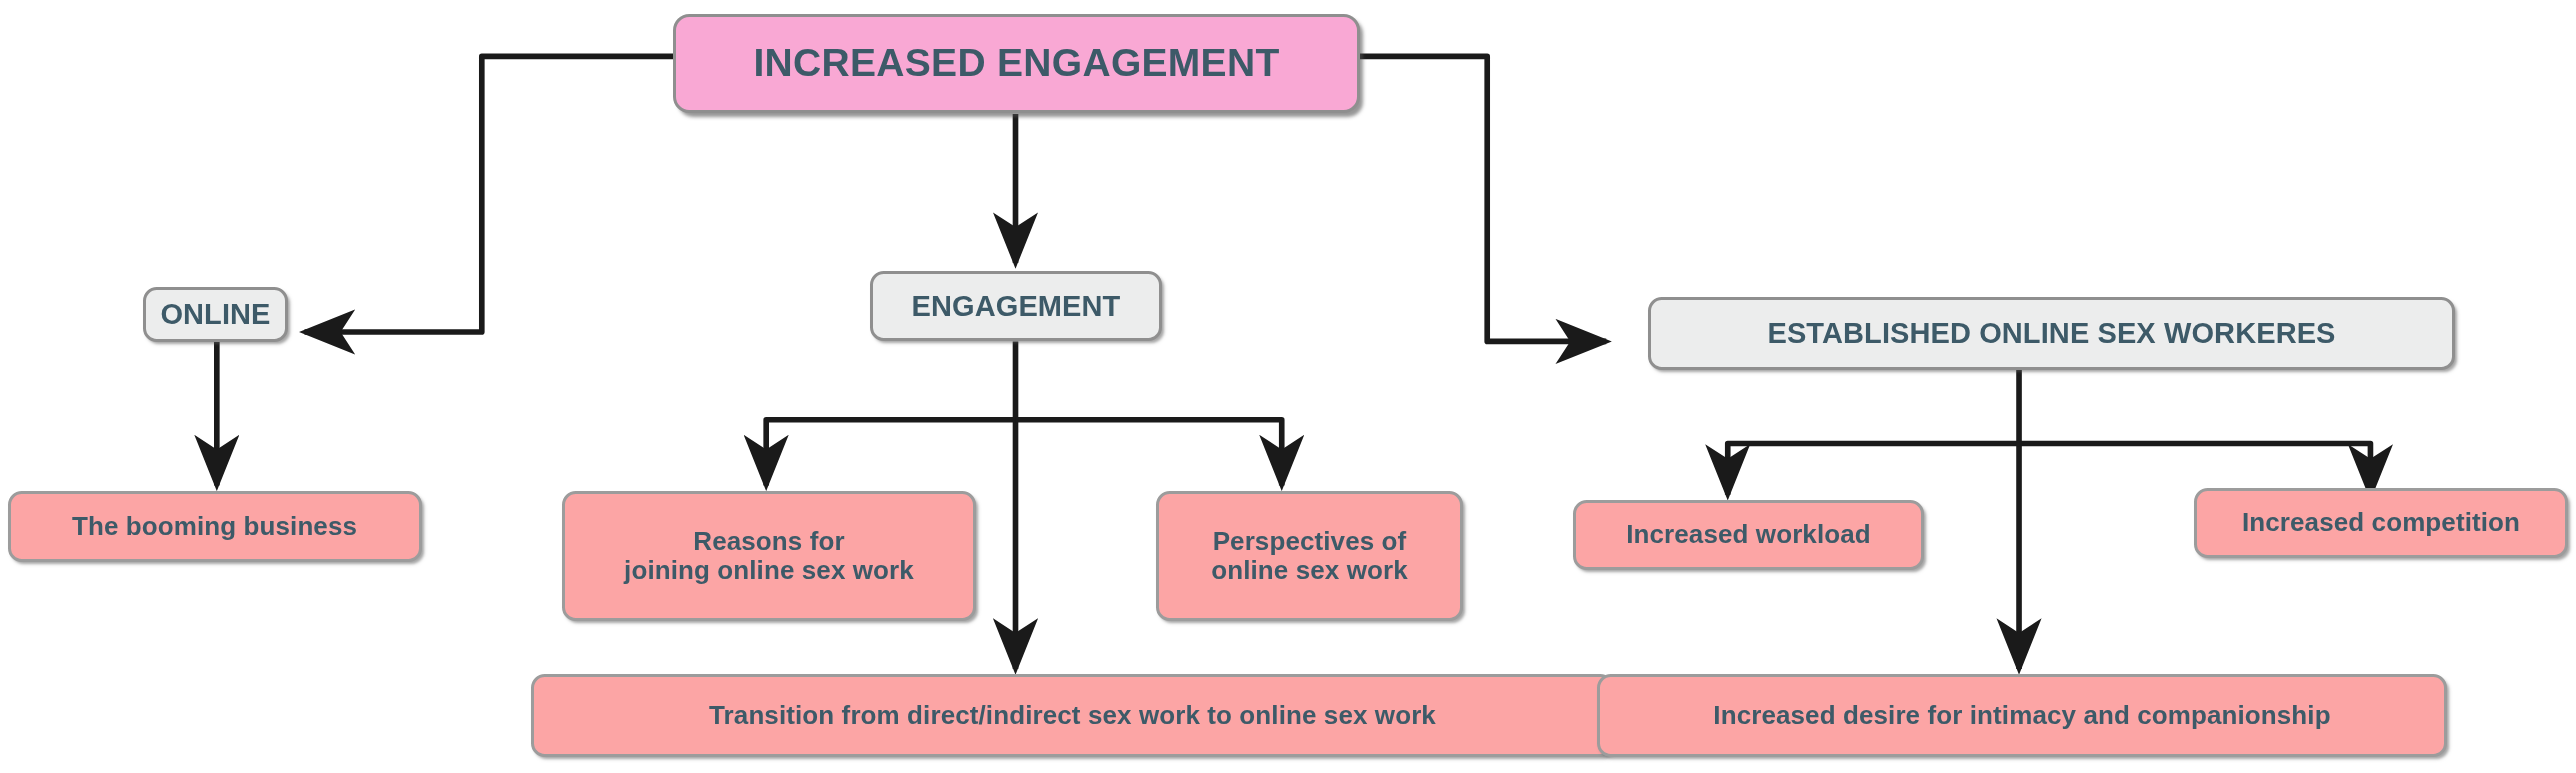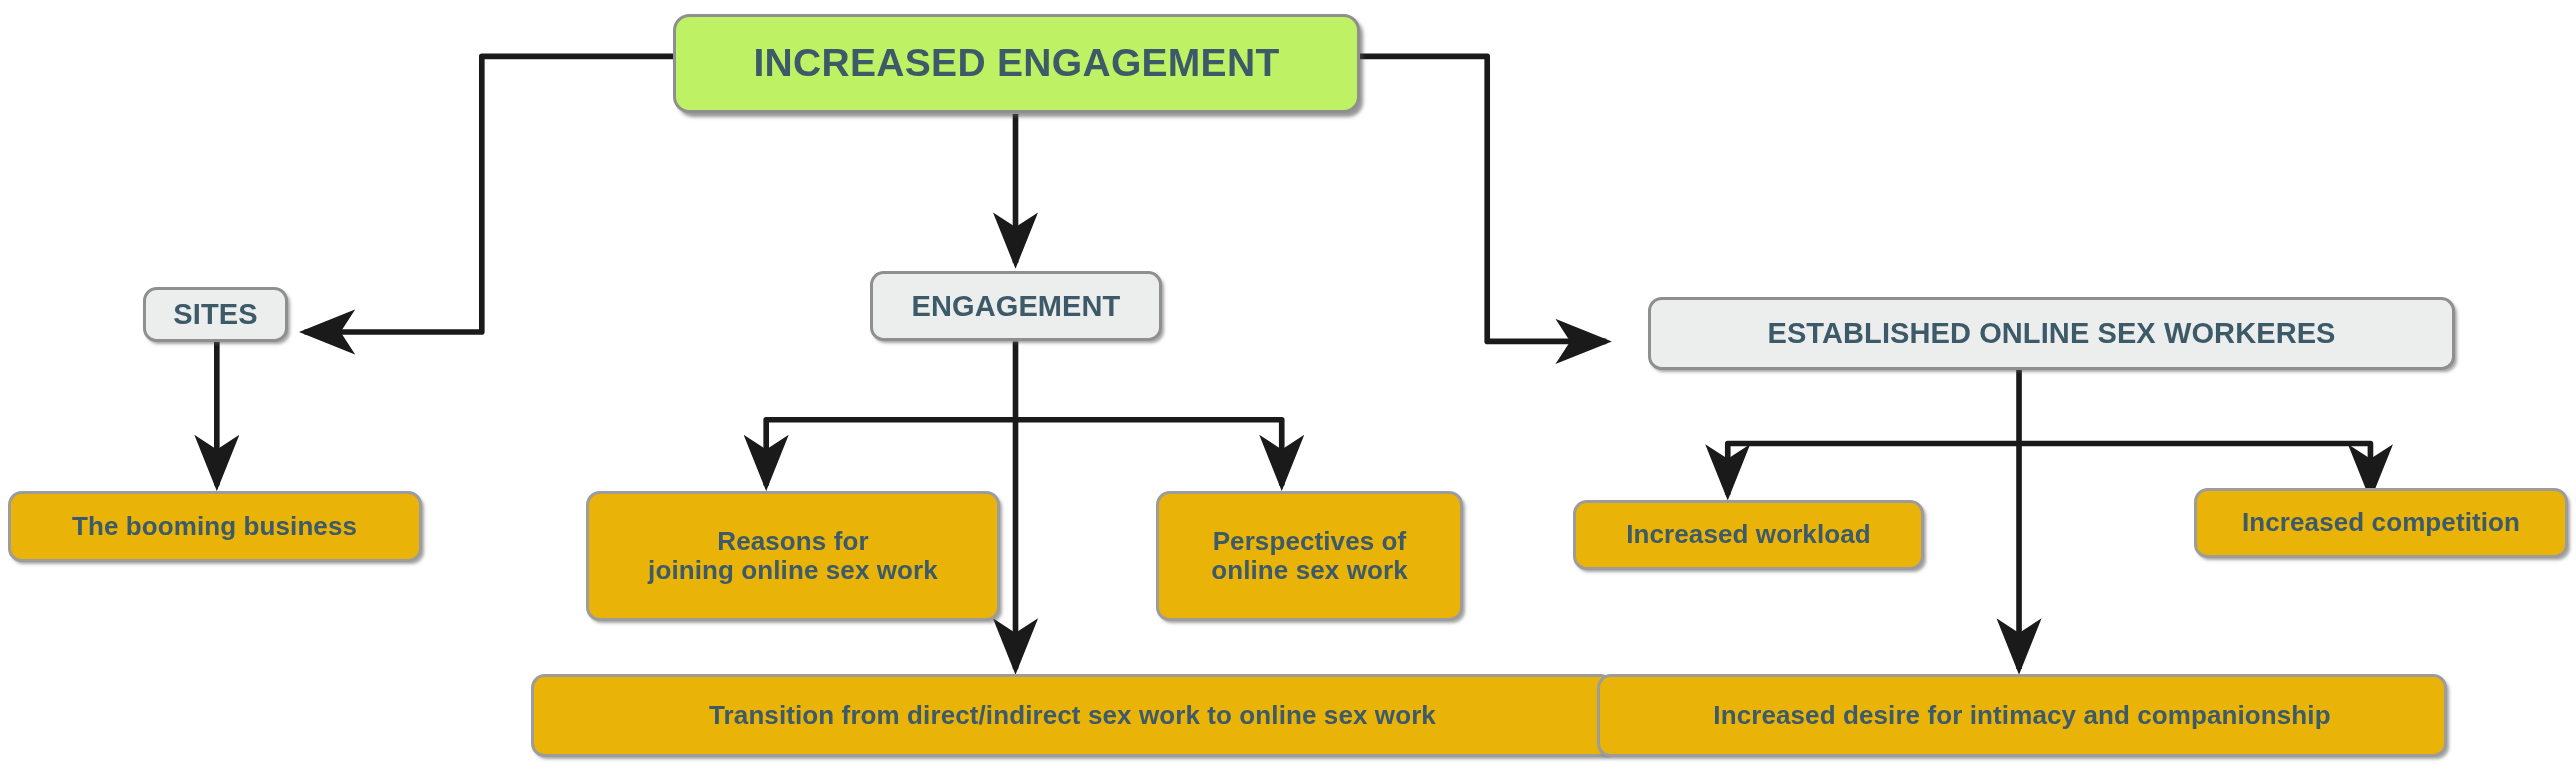--- a/index.html
+++ b/index.html
@@ -43,40 +43,40 @@
     box-shadow: 2.5px 3.1px 3.1px -1.3px rgba(90,90,90,0.55);
     z-index: 3;
   }
   .node-label {
     display: block;
     padding: 0 6.3px;
     white-space: pre-line;
   }
   
   .node.root {
-    background: #bef264;
+    background: #f9a8d4;
     border-color: #8f8f8f;
     border-width: 3.8px;
     border-radius: 16.3px;
     font-size: 39px;
     letter-spacing: 0.3px;
     box-shadow: 3.8px 4.4px 3.8px -1.3px rgba(80,80,80,0.6);
   }
   
   .node.level2 {
     background: #eceded;
     border-color: #8f8f8f;
     border-width: 3.1px;
   }
   .node.level2.sites { font-size: 29px; }
   .node.level2.newcomers { font-size: 29px; }
   .node.level2.established { font-size: 29px; }
   
   .node.leaf {
-    background: #eab308;
+    background: #fca5a5;
     border-color: #9c9c9c;
     font-size: 26px;
   }
 </style>
 </head>
 <body>
 
 <div id="diagram-root">
 
   <svg id="edge-layer" viewBox="0 0 4110 1234" width="2576" height="773" xmlns="http://www.w3.org/2000/svg">
@@ -103,36 +103,36 @@
 
     <path d="M3222,708 L2757,708 L2757,790" fill="none" stroke="#1a1a1a" stroke-width="9" stroke-linejoin="round" marker-end="url(#arrowhead)"></path>
     <path d="M3222,708 L3783,708 L3783,790" fill="none" stroke="#1a1a1a" stroke-width="9" stroke-linejoin="round" marker-end="url(#arrowhead)"></path>
   </svg>
 
   <div class="node root" style="left:673px; top:13.8px; width:687px; height:99px;">
     <span class="node-label">INCREASED ENGAGEMENT</span>
   </div>
 
   <div class="node level2 sites" style="left:143px; top:287px; width:145px; height:55px;">
-    <span class="node-label">SITES</span>
+    <span class="node-label">ONLINE</span>
   </div>
 
   <div class="node level2 newcomers" style="left:870px; top:271px; width:292px; height:70px;">
     <span class="node-label">ENGAGEMENT</span>
   </div>
 
   <div class="node level2 established" style="left:1616px; top:297px; width:807px; height:73px;margin-left:32px;">
     <span class="node-label">ESTABLISHED ONLINE SEX WORKERES</span>
   </div>
 
   <div class="node leaf" style="left:7.5px; top:491px; width:414px; height:71px;">
     <span class="node-label">The booming business</span>
   </div>
 
-  <div class="node leaf" style="left:562px; top:491px; width:414px; height:130px;margin-left:24px;">
+  <div class="node leaf" style="left:562px; top:491px; width:414px; height:130px;">
     <span class="node-label">Reasons for
 joining online sex work</span>
   </div>
 
   <div class="node leaf" style="left:1156px; top:491px; width:307px; height:130px;">
     <span class="node-label">Perspectives of
 online sex work</span>
   </div>
 
   <div class="node leaf" style="left:531px; top:674px; width:1083px; height:83px;">

